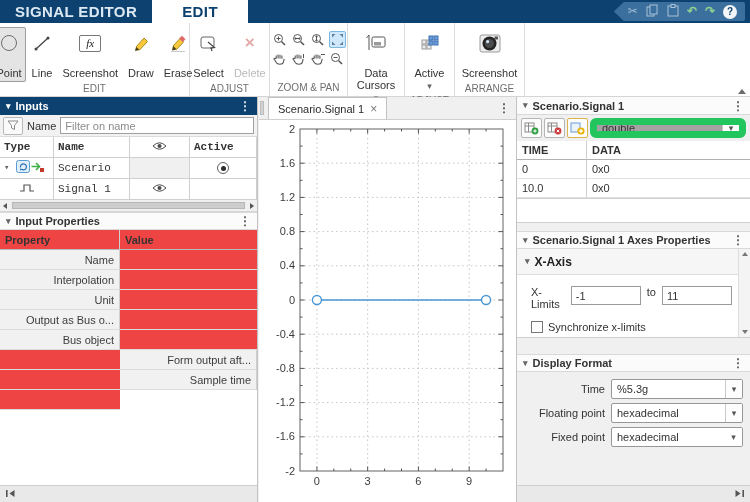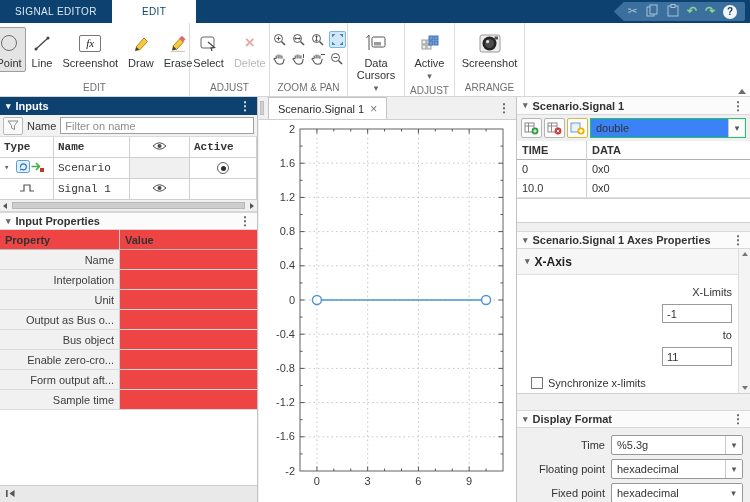--- a/index.html
+++ b/index.html
@@ -8,35 +8,35 @@
     --hdr-border:#d9d9d9;
     --cell-border:#cfcfcf;
   }
   *{box-sizing:border-box;margin:0;padding:0;}
   body{background:#888;font-family:"Liberation Sans",sans-serif;}
   .app{position:relative;width:750px;height:502px;background:#fff;overflow:hidden;
        font-size:11px;color:#333;}
 
   
   .titlebar{position:absolute;top:0;left:0;right:0;height:23px;background:var(--navy);display:flex;}
-  .tb-tab{padding:0 15px;line-height:23px;font-size:10px;font-weight:normal;letter-spacing:.4px;color:#dce8f2;cursor:default;}
+  .tb-tab{padding:0 15px;line-height:23px;font-size:15px;font-weight:bold;letter-spacing:.4px;color:#dce8f2;cursor:default;}
   .tb-tab.active{background:#fff;color:var(--navy);padding:0 30px;}
   .qat{position:absolute;right:5px;top:2px;height:19px;background:#3a6f9e;display:flex;align-items:center;
        gap:8px;padding:0 8px 0 14px;clip-path:polygon(10px 0,100% 0,100% 100%,10px 100%,0 50%);border-radius:2px;}
   .qat-ic{font-size:12px;line-height:19px;color:#a9c2d6;}
   .qat-ic.green{color:#8fd08f;font-weight:bold;}
   .qat-help{width:14px;height:14px;border-radius:50%;background:#f3f6f9;color:var(--navy);
             font-size:10px;font-weight:bold;display:flex;align-items:center;justify-content:center;}
 
   
   .toolbar{position:absolute;top:23px;left:0;right:0;height:74px;background:#fff;border-bottom:1px solid #d5d5d5;display:flex;}
   .tgroup{height:100%;border-right:1px solid #dcdcdc;display:flex;flex-direction:column;}
   .tgroup-buttons{flex:1;display:flex;align-items:flex-start;justify-content:center;padding:4px 3px 0;gap:2px;}
   .tgroup-label{height:15px;text-align:center;font-size:10px;color:#6f6f6f;line-height:14px;}
-  .tbtn{display:flex;flex-direction:column;align-items:center;gap:2px;padding:3px 3px 2px;
+  .tbtn{display:flex;flex-direction:column;align-items:center;gap:12px;padding:3px 3px 2px;
         border:1px solid transparent;border-radius:2px;font-size:11px;color:#333;cursor:default;justify-content:flex-end;}
   .tbtn .ticon{height:24px;display:flex;align-items:center;justify-content:center;}
   .tbtn.selected{background:#e4e4e4;border-color:#9d9d9d;}
   .tbtn.disabled{color:#b9b9b9;}
   .circle-ic{width:16px;height:16px;border:1.5px solid #6e6e6e;border-radius:50%;}
   .fx-ic{width:22px;height:17px;border:1px solid #777;border-radius:2px;display:flex;align-items:center;justify-content:center;
          font-family:"Liberation Serif",serif;font-style:italic;font-size:11px;color:#222;}
   .zoomgrid{display:grid;grid-template-columns:repeat(4,17px);grid-auto-rows:17px;gap:2px;padding-top:8px;}
   .zbtn{display:flex;align-items:center;justify-content:center;border:1px solid transparent;border-radius:2px;}
   .zbtn.selected{background:#cfe8fb;border-color:#7cb8e0;}
@@ -100,38 +100,38 @@
   .plotwrap{flex:1;position:relative;background:#fff;}
   .plotwrap svg{position:absolute;left:2px;top:2px;font-family:"Liberation Sans",sans-serif;}
 
   
   .right{position:absolute;top:0;left:516px;width:234px;bottom:0;background:#f0f0f0;border-left:1px solid var(--panel-border);
          display:flex;flex-direction:column;}
   .sig-toolbar{height:26px;display:flex;align-items:center;gap:2px;padding:2px 4px;flex:none;}
   .sbtn{width:21px;height:20px;border:1px solid #b5b5b5;border-radius:2px;background:#fcfcfc;
         display:flex;align-items:center;justify-content:center;flex:none;}
   .sbtn.gold{border-color:#d8b44a;}
-  .combo{flex:1;height:20px;background:#3b82f6;border:1px solid #22c55e;border-radius:0;display:flex;align-items:center;overflow:hidden;}
+  .combo{flex:1;height:20px;background:#a3a3a3;border:7px solid #22c55e;border-radius:6px;display:flex;align-items:center;overflow:hidden;}
   .combo-val{flex:1;padding:0 5px;white-space:nowrap;}
   .combo-arrow{width:17px;border-left:1px solid #c9c9c9;align-self:stretch;display:flex;align-items:center;
                justify-content:center;color:#555;font-size:9px;background:#fdfdfd;}
   .sig-table{display:grid;grid-template-columns:70px 1fr;background:#fff;border-bottom:1px solid var(--cell-border);flex:none;}
   .scell{height:19px;border-bottom:1px solid #e2e2e2;display:flex;align-items:center;padding:0 5px;background:#fff;}
   .scell.hdr{font-weight:bold;border-bottom:1px solid #b1b1b1;}
   .scell.c1{border-right:1px solid var(--cell-border);}
   .sig-tablefill{height:24px;background:#fff;border-bottom:1px solid var(--cell-border);flex:none;}
   .vgap{height:8px;flex:none;} .vgap2{height:16px;flex:none;}
   .axes-body{background:#fff;border-bottom:1px solid var(--cell-border);position:relative;padding-right:12px;flex:none;}
   .vscroll{position:absolute;right:0;top:0;bottom:0;width:12px;background:#f4f4f4;border-left:1px solid #ddd;}
   .varr{position:absolute;left:3px;width:0;height:0;border-left:3px solid transparent;border-right:3px solid transparent;}
   .varr.u{top:3px;border-bottom:4px solid #777;}
   .varr.d{bottom:3px;border-top:4px solid #777;}
   .xaxis-hdr{height:26px;background:#f6f6f6;border-bottom:1px solid #dcdcdc;display:flex;align-items:center;
              gap:5px;padding:0 8px;font-weight:bold;font-size:12px;color:#222;}
-  .xlim-row{display:flex;align-items:flex-end;gap:6px;padding:11px 6px 4px 14px;flex-direction:column;}
+  .xlim-row{display:flex;align-items:flex-start;gap:6px;padding:11px 6px 4px 14px;}
   .lim-input{width:70px;height:19px;border:1px solid #9a9a9a;background:#fff;font:11px "Liberation Sans",sans-serif;
              padding:0 4px;color:#333;outline:none;}
   .sync-row{display:flex;align-items:center;gap:5px;padding:7px 8px 4px 14px;}
   .checkbox{width:12px;height:12px;border:1px solid #767676;background:#fff;flex:none;}
   .disp-body{display:flex;flex-direction:column;gap:3px;padding:6px 8px 6px 2px;flex:none;}
   .disp-row{display:flex;align-items:center;gap:6px;height:21px;}
   .disp-label{width:86px;text-align:right;color:#333;flex:none;}
   .disp-combo{width:132px;height:20px;background:#fff;border:1px solid #979797;border-radius:2px;
               display:flex;align-items:center;overflow:hidden;flex:none;}
   .right-fill{flex:1;}
@@ -439,21 +439,20 @@
         <div class="pcell propname">Name</div>
         <div class="pcell"></div>
         <div class="pcell propname">Interpolation</div>
         <div class="pcell"></div>
         <div class="pcell propname">Unit</div>
         <div class="pcell"></div>
         <div class="pcell propname">Output as Bus o...</div>
         <div class="pcell"></div>
         <div class="pcell propname">Bus object</div>
         <div class="pcell"></div>
-        <div class="pcell propname">Enable zero-cro...</div>
         <div class="pcell"></div>
         <div class="pcell propname">Form output aft...</div>
         <div class="pcell"></div>
         <div class="pcell propname">Sample time</div>
         <div class="pcell"></div>
       </div>
       <div class="left-fill"></div>
       <div class="bottom-bar">
         <span>
           <svg width="11" height="9">

